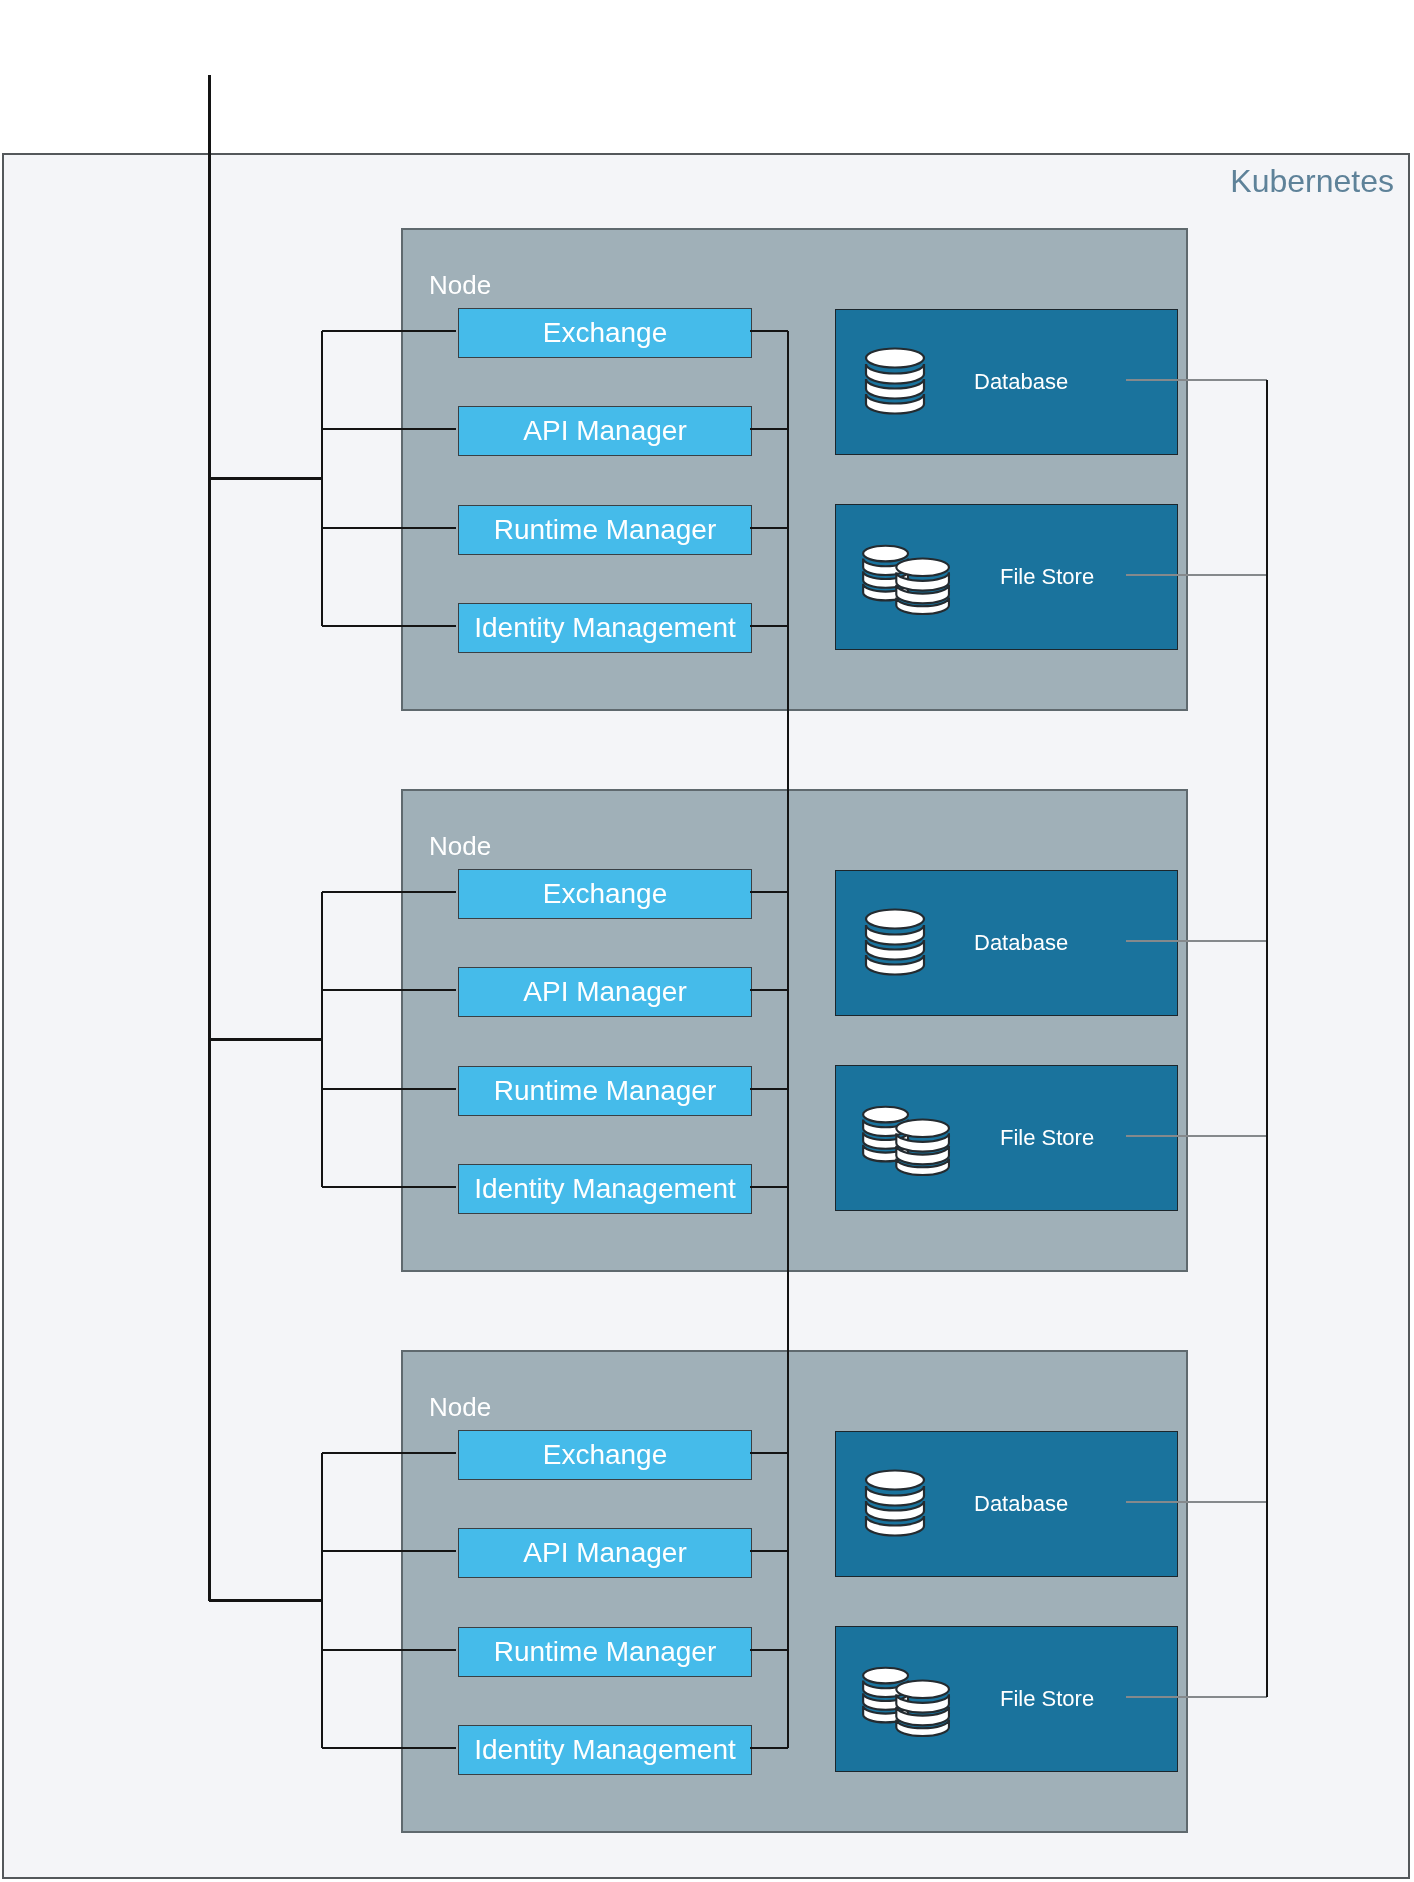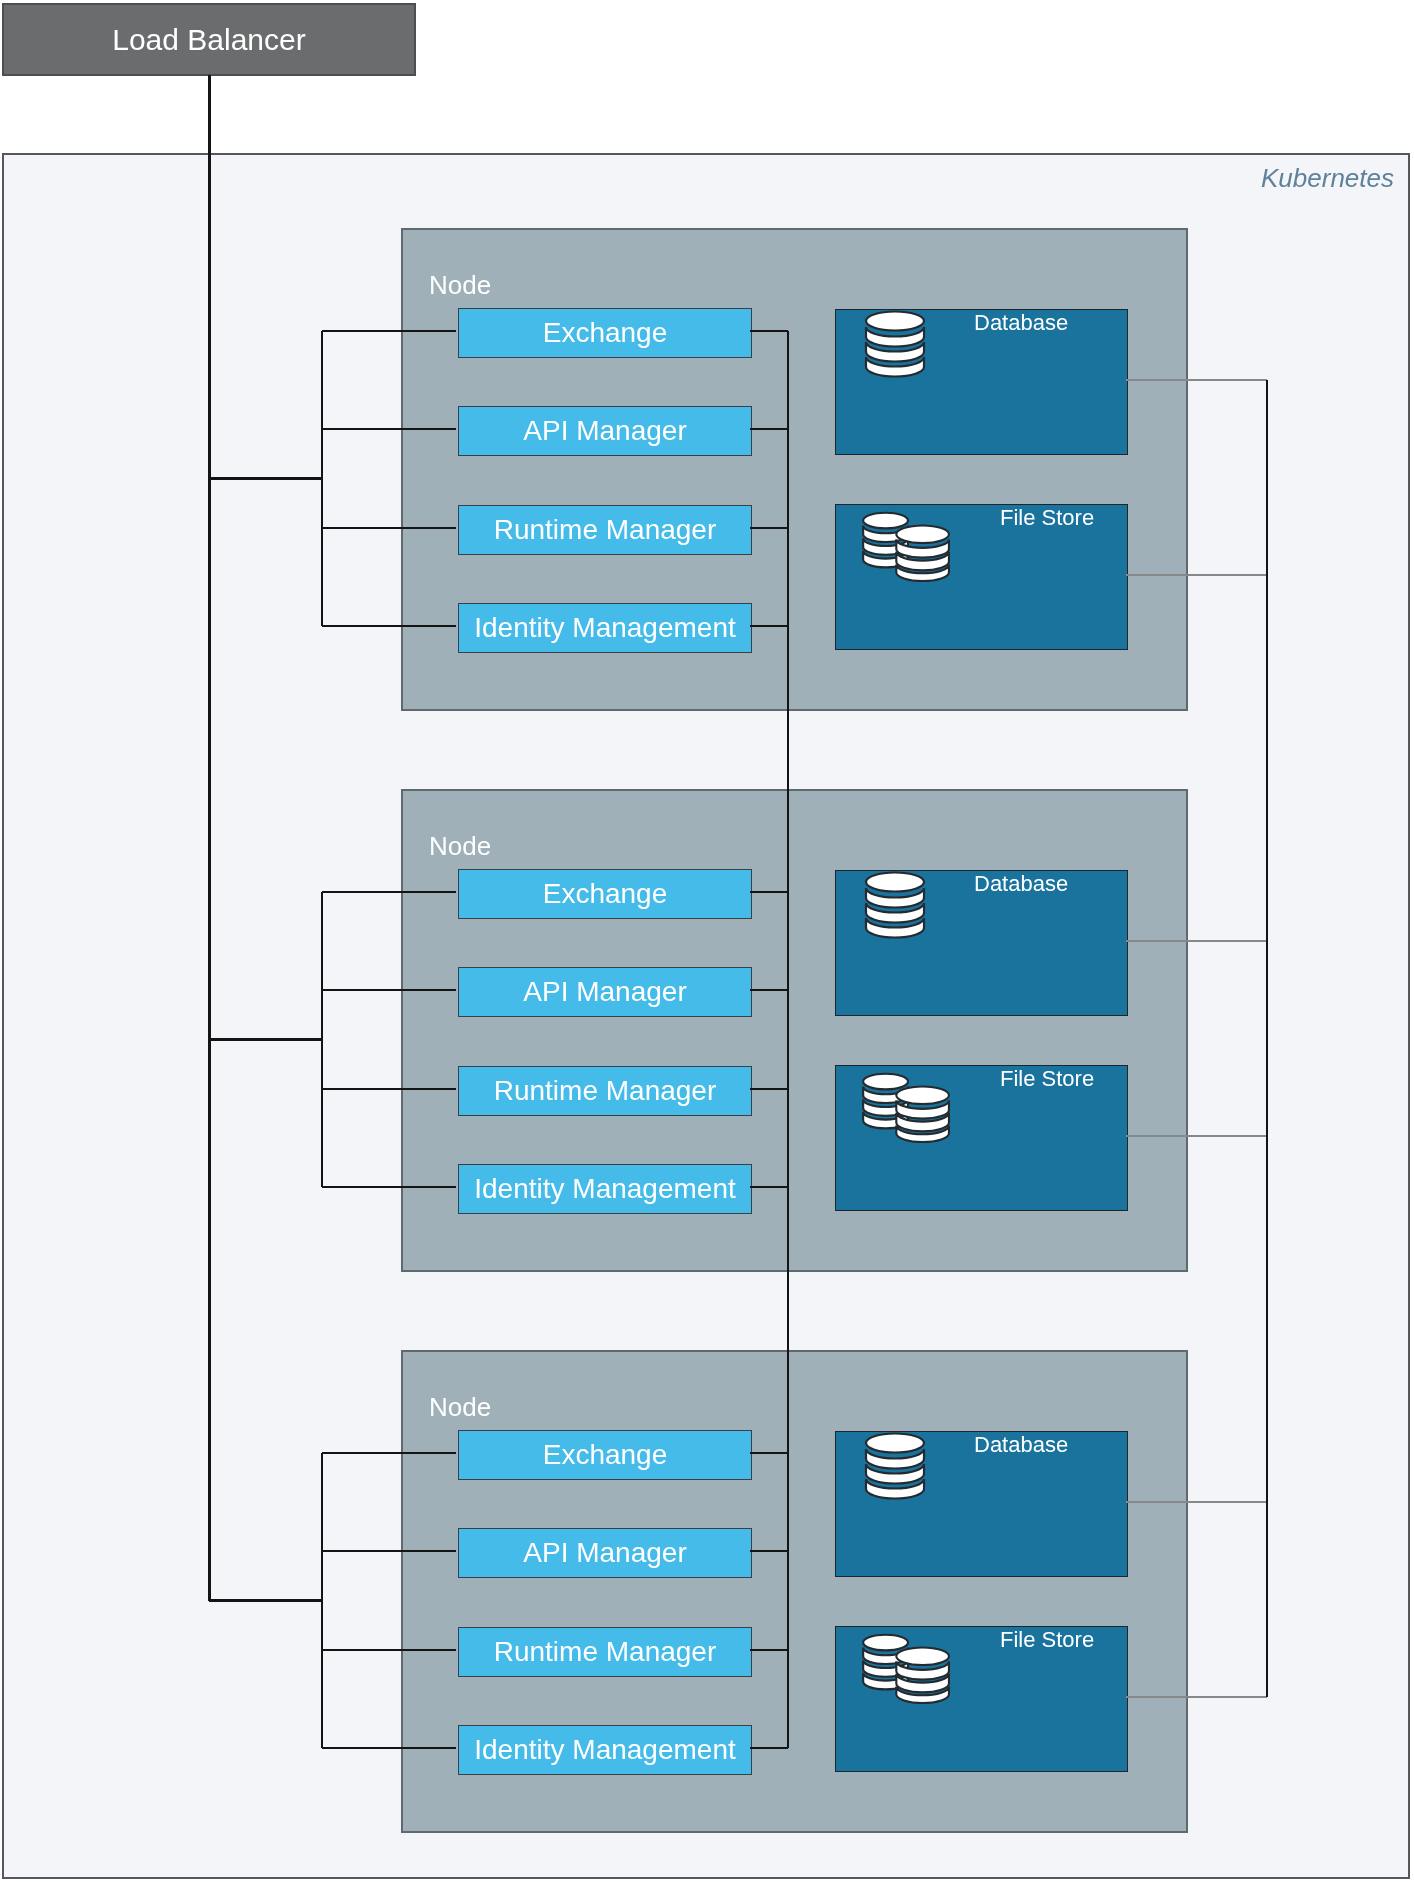--- a/index.html
+++ b/index.html
@@ -11,41 +11,41 @@
     position:absolute;left:2px;top:3px;width:414px;height:73px;box-sizing:border-box;
     background:var(--lb_fill);border:2px solid var(--lb_border);
     display:flex;align-items:center;justify-content:center;
     color:#ffffff;font-size:30px;
   }
   .k8s{
     position:absolute;left:2px;top:153px;width:1408px;height:1726px;box-sizing:border-box;
     background:var(--k8s_fill);border:2px solid var(--k8s_border);
   }
   .k8s-label{
-    position:absolute;top:8px;right:14px;font-size:26px;color:var(--k8s_label);font-style:italic;
+    position:absolute;top:8px;right:14px;font-size:32px;color:var(--k8s_label);
   }
   .connectors{position:absolute;left:0;top:0;z-index:3;pointer-events:none;}
   .connectors .black{stroke:var(--line);stroke-width:2.2;fill:none;}
   .connectors .trunk{stroke:var(--line);stroke-width:3;fill:none;}
   .connectors .gray{stroke:var(--storage_stub);stroke-width:2.2;fill:none;}
   .node{
     position:absolute;left:401px;width:787px;height:483px;box-sizing:border-box;
     background:var(--node_fill);border:2px solid var(--node_border);z-index:2;
   }
   .node-label{position:absolute;left:26px;top:12px;font-size:26px;color:#ffffff;margin-top:28px;}
   .svc{
     position:absolute;left:55px;width:294px;height:50px;box-sizing:border-box;z-index:4;
     background:var(--service_fill);border:1.5px solid var(--service_border);
     display:flex;align-items:center;justify-content:center;
     color:#ffffff;font-size:28px;white-space:nowrap;
   }
   .store{
-    position:absolute;left:432px;width:293px;height:146px;box-sizing:border-box;z-index:4;
+    position:absolute;left:432px;width:343px;height:146px;box-sizing:border-box;z-index:4;
     background:var(--storage_fill);border:1.5px solid var(--storage_border);
-    display:flex;align-items:flex-start;
+    display:flex;align-items:center;
     color:#ffffff;font-size:22px;
   }
   .store .icon-wrap{margin-left:26px;display:flex;align-items:center;}
   .store .store-label{margin-left:46px;}
   .icon-shape{fill:#ffffff;stroke:var(--icon_stroke);stroke-width:2.2;}
 </style>
 </head>
 <body>
 
 <div class="stage">
@@ -93,21 +93,20 @@
     <path class="gray" d="M1126 380 H1267"></path>
       <path class="gray" d="M1126 575 H1267"></path>
     <path class="gray" d="M1126 941 H1267"></path>
       <path class="gray" d="M1126 1136 H1267"></path>
     <path class="gray" d="M1126 1502 H1267"></path>
       <path class="gray" d="M1126 1697 H1267"></path>
 
     <path class="black" d="M1267 380 V1697"></path>
   </svg>
 
-  <div class="lb-box">Load Balancer</div>
 
   <div class="k8s">
     <div class="k8s-label">Kubernetes</div>
   </div>
 
   <div class="node" style="top:228px">
     <div class="node-label">Node</div>
     <div class="svc" style="top:78px">Exchange</div>
     <div class="svc" style="top:176px">API Manager</div>
     <div class="svc" style="top:275px">Runtime Manager</div>

